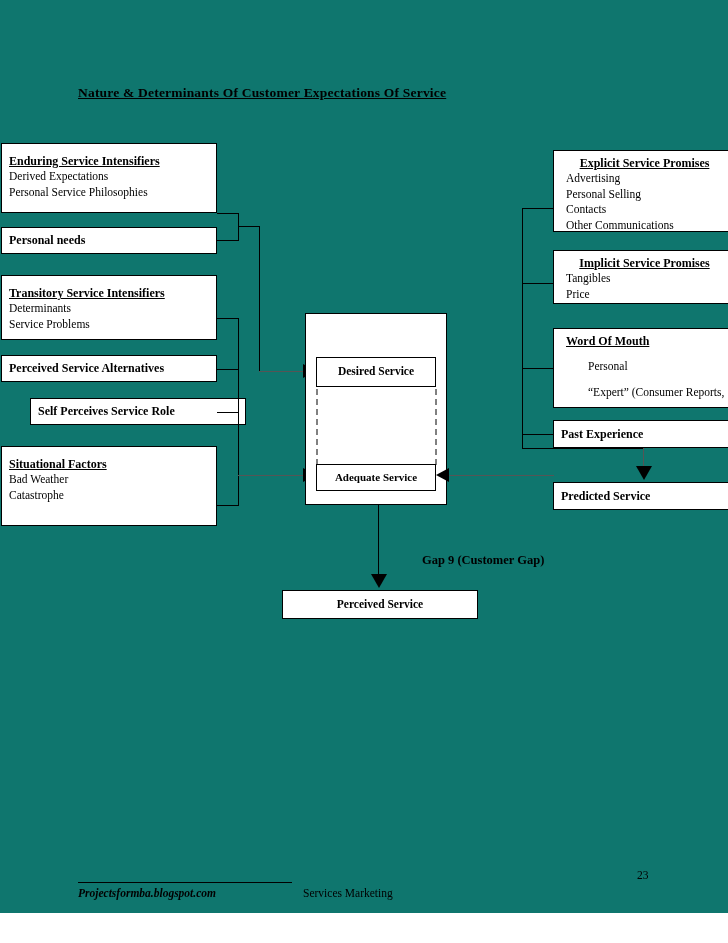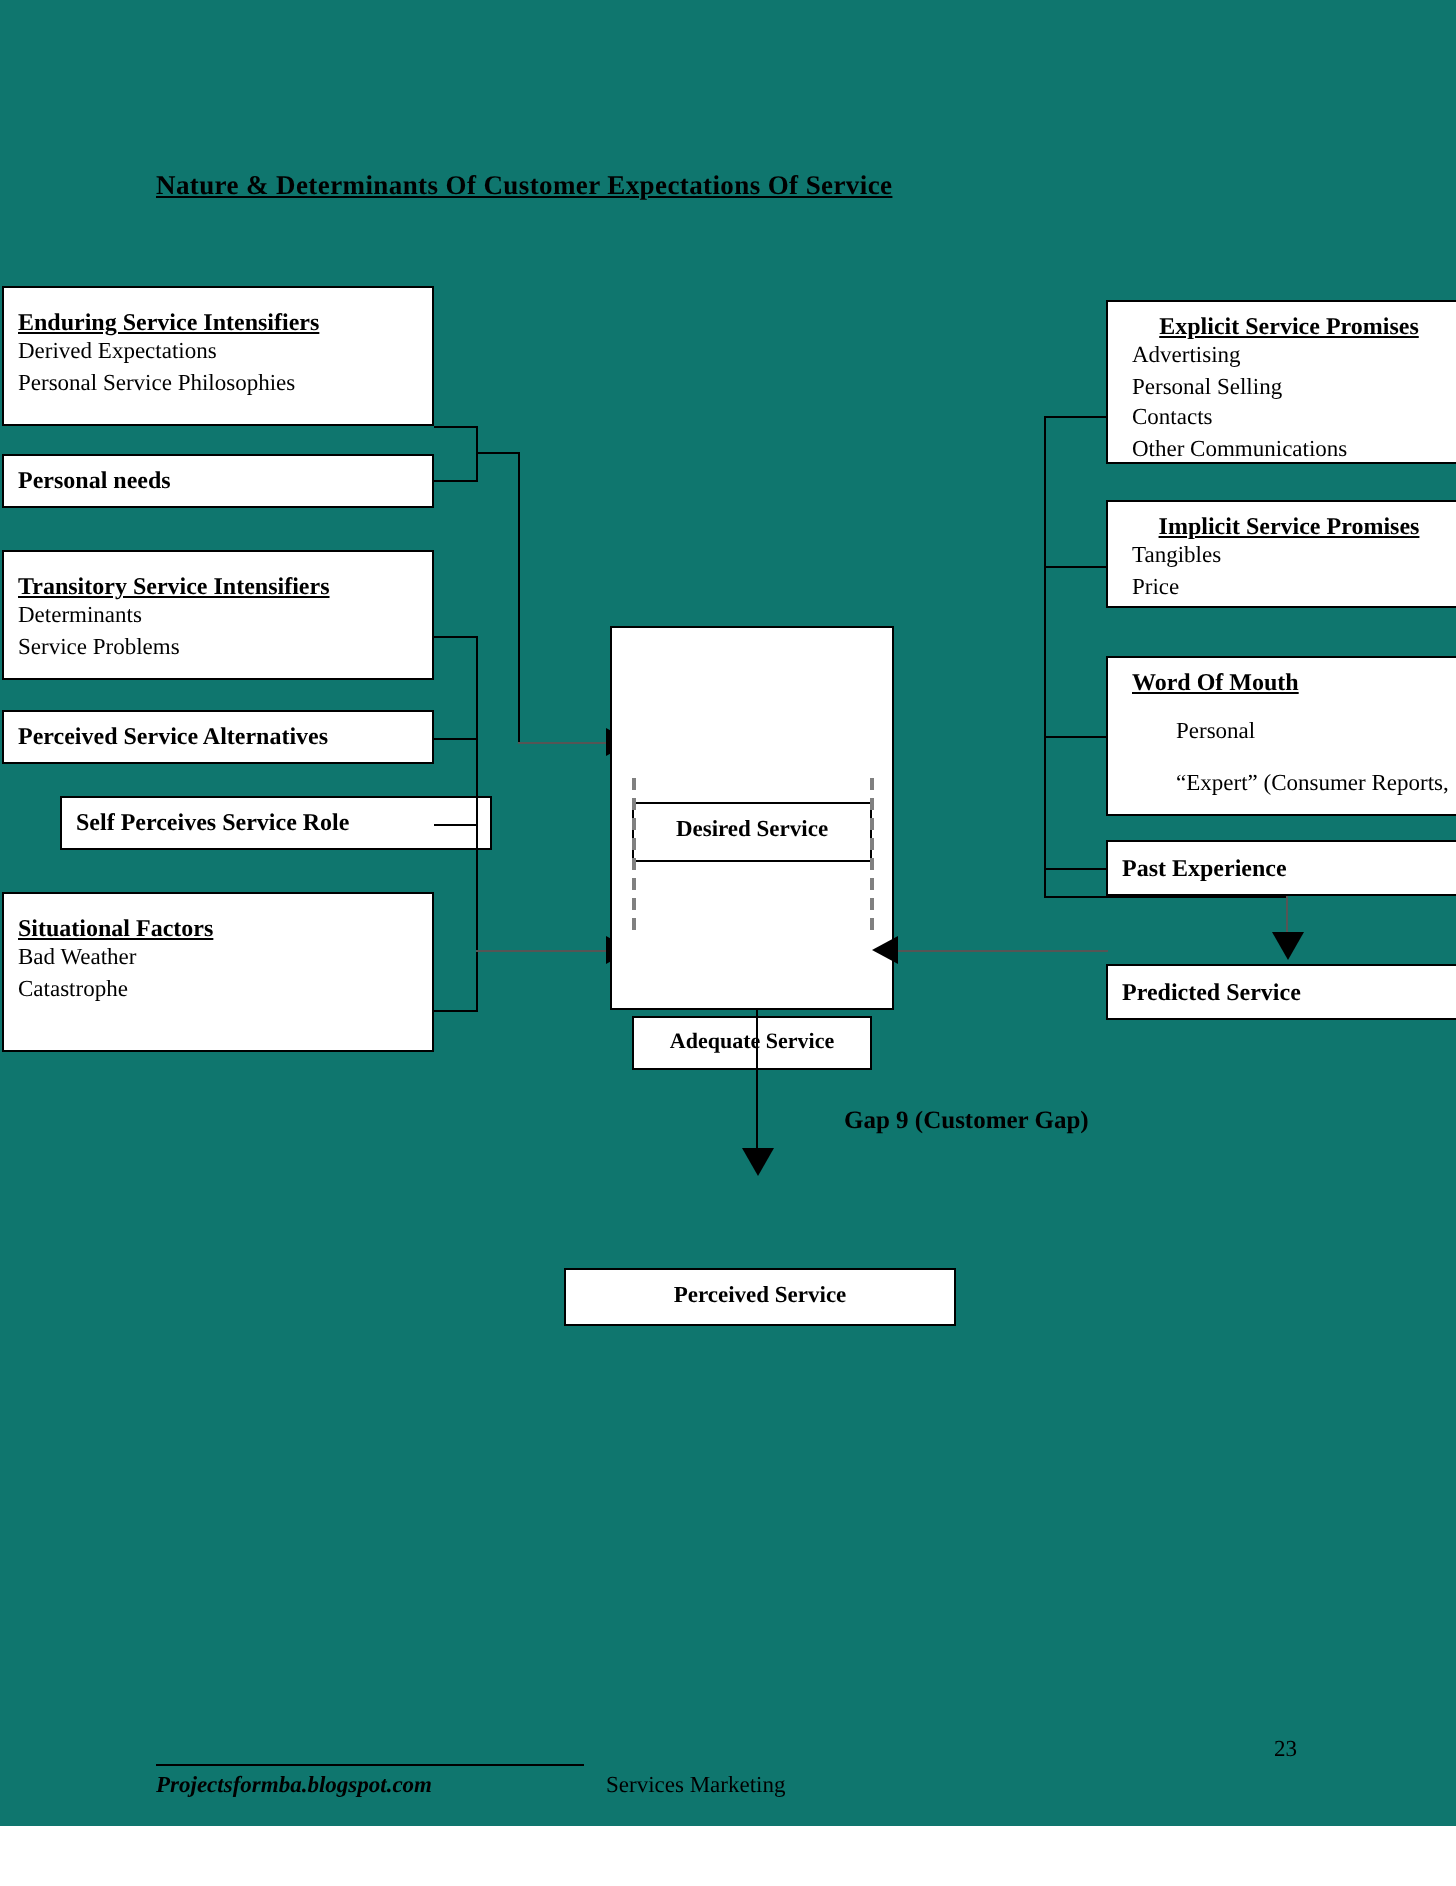--- a/index.html
+++ b/index.html
@@ -56,21 +56,20 @@
   }
   .box .bline.indent {
     padding-left: 22px;
     margin-top: 10px;
   }
   .box.center-label {
     display: flex;
     align-items: center;
     justify-content: center;
     padding: 0;
-    margin-top: 44px;
   }
   .box.center-label > span {
     font-weight: bold;
     white-space: nowrap;
   }
   .box.vcenter {
     display: flex;
     align-items: center;
     padding: 0 7px;
   }

